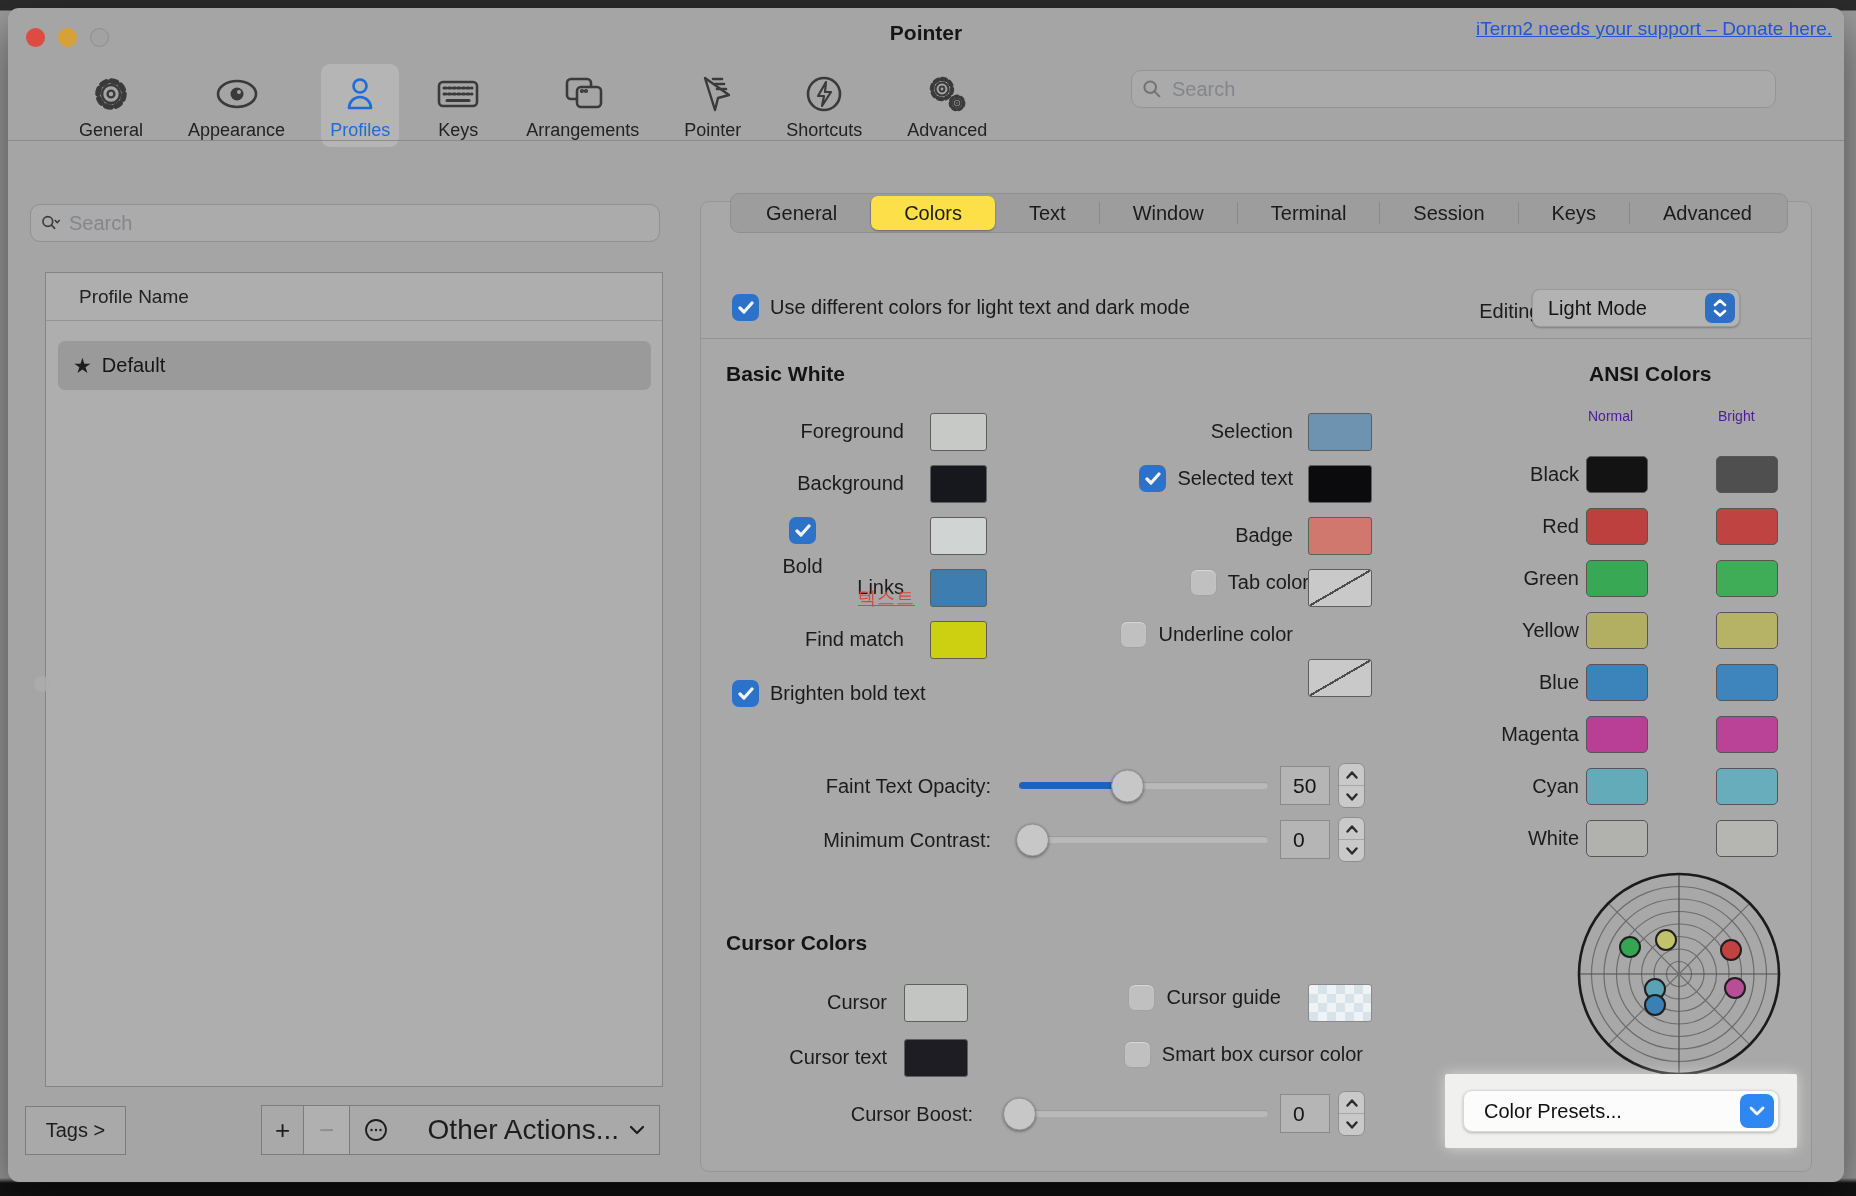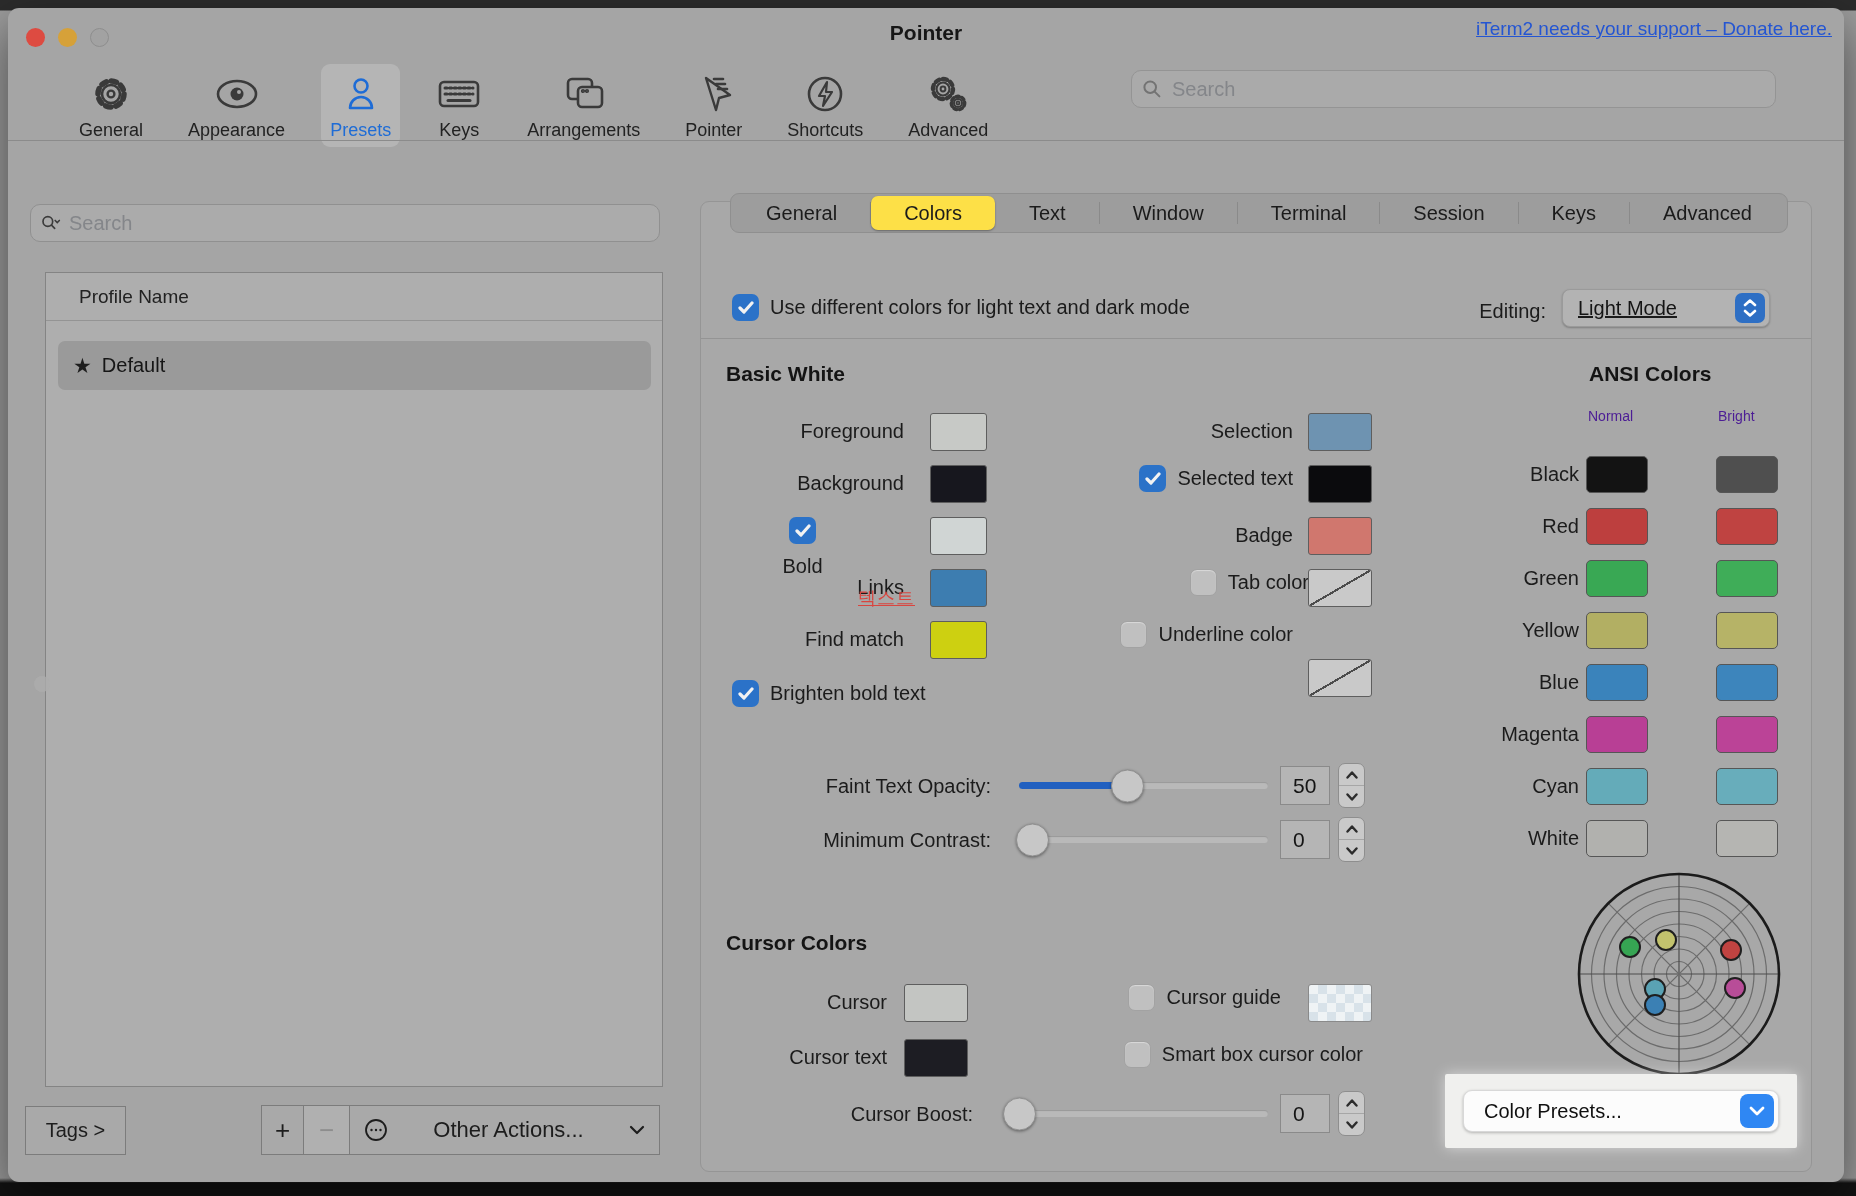--- a/index.html
+++ b/index.html
@@ -47,21 +47,21 @@
     display:flex;align-items:center;padding-left:15px;box-sizing:border-box;gap:10px;}
   #profile-row .star{font-size:21px;color:#1d1d1d;}
   #profile-row .pname{font-size:20px;color:#161616;}
   .btn{box-sizing:border-box;border:1.5px solid #7c7c7c;background:#a9a9a9;color:#1d1d1d;
     display:flex;align-items:center;justify-content:center;font-size:20px;}
   #tags-btn{position:absolute;left:17px;top:1098px;width:101px;height:49px;}
   #pm-group{position:absolute;left:253px;top:1097px;height:50px;display:flex;}
   #plus-btn{width:43px;height:50px;font-size:26px;font-weight:300;}
   #minus-btn{width:46px;height:50px;font-size:26px;color:#8d8d8d;border-left:none;background:#b0b0b0;}
   #other-actions{width:310px;height:50px;border-left:none;justify-content:flex-start;padding:0 14px;gap:10px;}
-  #other-actions .oa-label{font-size:22px;flex:1;text-align:center;}
+  #other-actions .oa-label{font-size:28px;flex:1;text-align:right;}
   
   #groupbox{position:absolute;left:692px;top:193px;width:1112px;height:971px;box-sizing:border-box;
     border:1px solid #959595;border-radius:9px;background:#a8a8a8;}
   
   #tabbar{position:absolute;left:722px;top:185px;width:1058px;height:40px;background:#9d9d9d;border:1px solid #8f8f8f;
     border-radius:9px;display:flex;align-items:center;box-sizing:border-box;padding:0 2px;}
   .tab{flex:1 1 auto;height:34px;display:flex;align-items:center;justify-content:center;font-size:20px;color:#1b1b1b;
     border-radius:7px;white-space:nowrap;padding:0 12px;}
   .tab.selected{background:#fde047;box-shadow:0 1px 2px rgba(0,0,0,.35);}
   .tab-sep{width:1px;height:22px;background:#8a8a8a;flex:0 0 auto;}
@@ -151,21 +151,21 @@
       </span>
       <span class="tb-label">Appearance</span>
     </div>
     <div class="tb-item selected">
       <span class="tb-icon">
         <svg width="42" height="42" viewBox="-21 -21 42 42">
             <circle cx="0" cy="-8" r="6.5"></circle>
             <path d="M -11 14 A 11 11 0 0 1 11 14 Z"></path>
           </svg>
       </span>
-      <span class="tb-label">Presets</span>
+      <span class="tb-label">Profiles</span>
     </div>
     <div class="tb-item">
       <span class="tb-icon">
         <svg width="46" height="42" viewBox="-23 -21 46 42">
             <rect x="-19" y="-12" width="38" height="24" rx="4"></rect>
             <line x1="-14" y1="-6" x2="14" y2="-6" stroke-dasharray="2 2.6" stroke-width="3"></line>
             <line x1="-14" y1="0" x2="14" y2="0" stroke-dasharray="2 2.6" stroke-width="3"></line>
             <line x1="-11" y1="6.5" x2="11" y2="6.5" stroke-width="3"></line>
           </svg>
       </span>
@@ -280,21 +280,21 @@
 
     <div class="gb row-flex" style="left:31px;top:92px;gap:11px;justify-content:flex-start;">
       <span class="checkbox checked">
           <svg viewBox="0 0 16 13">
             <polyline points="2 7 6 11 14 2"></polyline>
           </svg>
         </span>
       <span class="lbl">Use different colors for light text and dark mode</span>
     </div>
     <div class="gb lbl right-align" style="left:645px;top:98px;width:200px;">Editing:</div>
-    <div class="gb popup" style="left:861px;top:87px;width:208px;height:38px;text-decoration:underline;">
+    <div class="gb popup" style="left:831px;top:87px;width:208px;height:38px;">
       <span class="pop-label">Light Mode</span>
       <span class="pop-chevrons">
         <svg viewBox="0 0 14 18">
             <polyline points="2 6 7 1.5 12 6"></polyline>
             <polyline points="2 12 7 16.5 12 12"></polyline>
           </svg>
       </span>
     </div>
     <div class="gb" style="left:0;top:136px;width:100%;height:1px;background:#949494;"></div>
 

